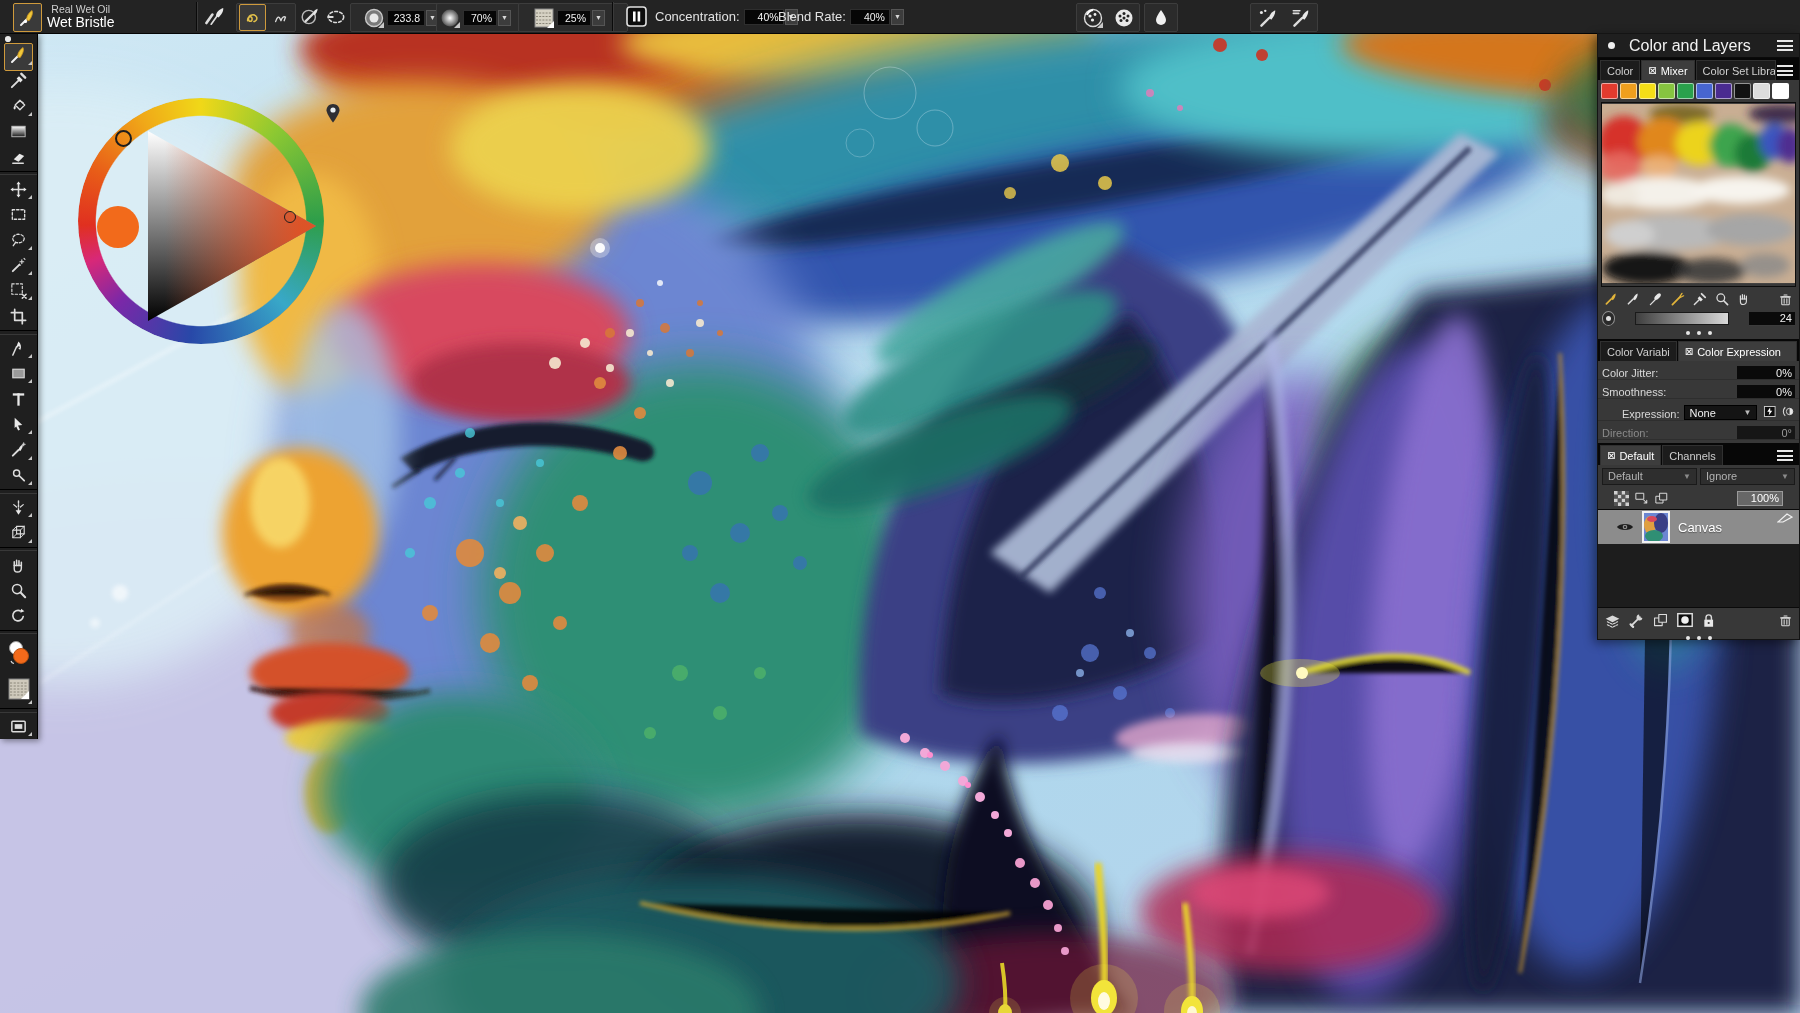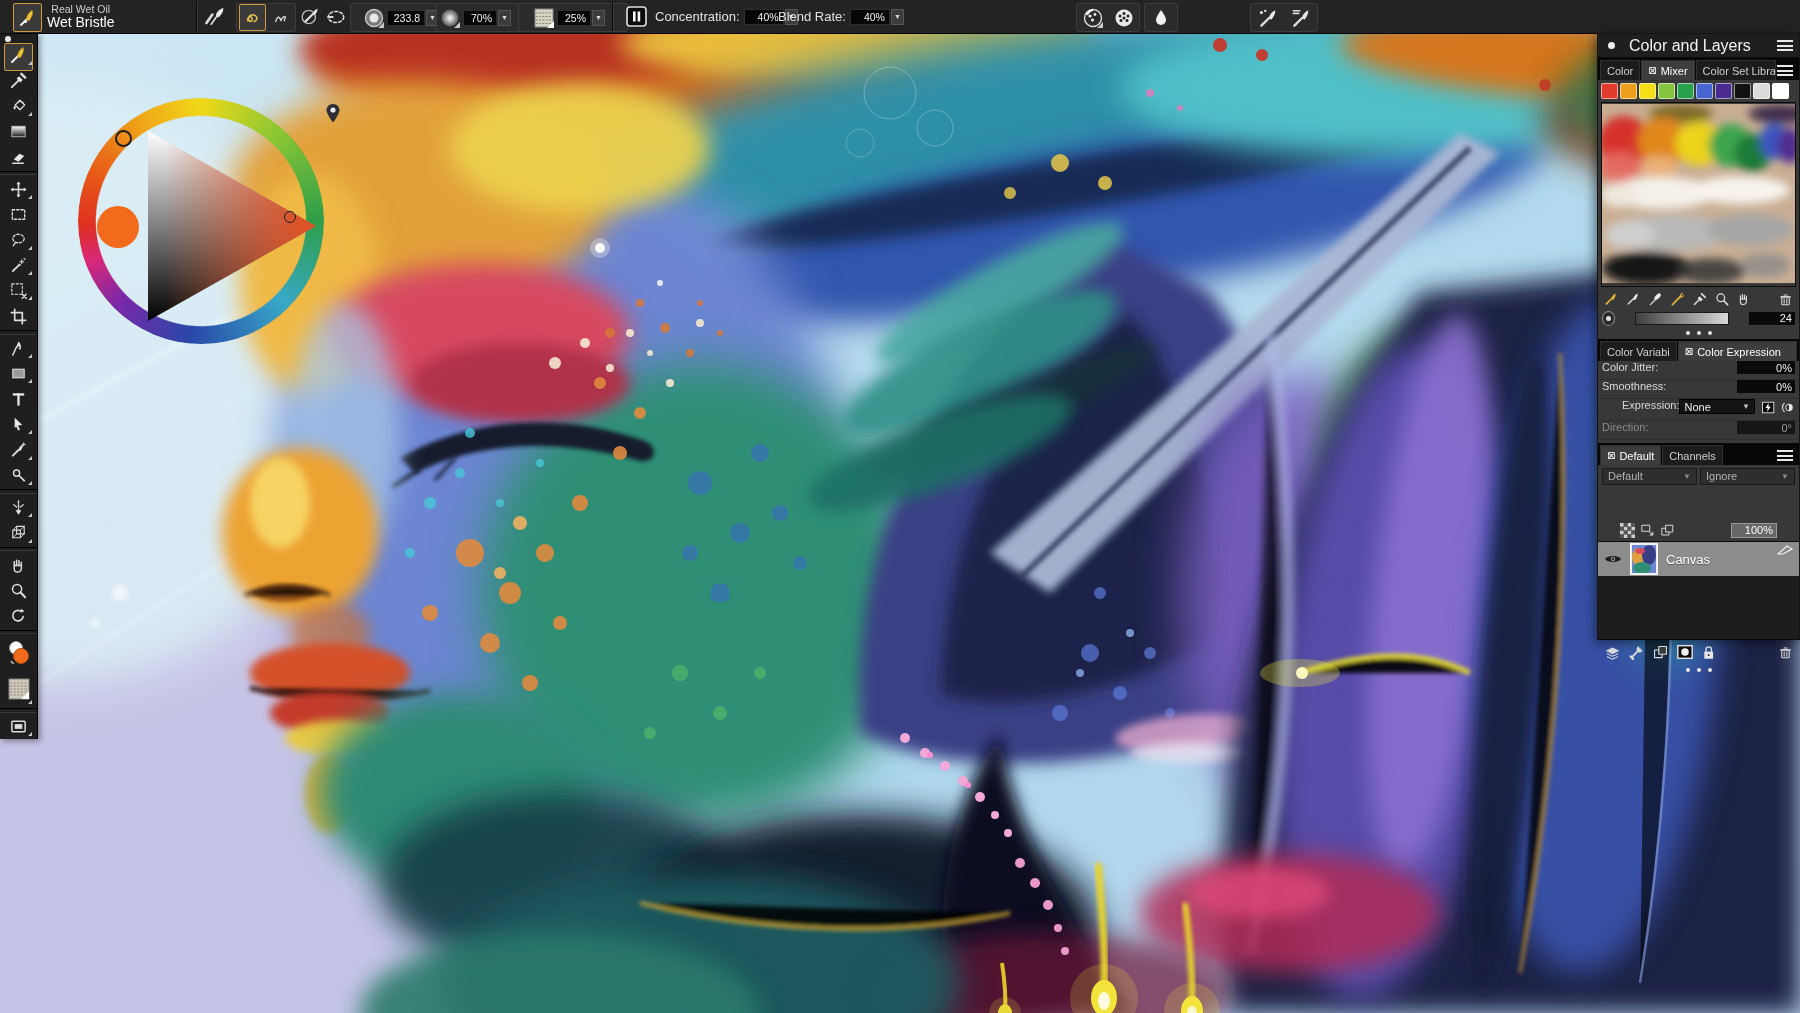--- a/index.html
+++ b/index.html
@@ -73,34 +73,34 @@
   .mtools{height:22px;display:flex;align-items:center;gap:6px;padding:0 6px;}
   .mtools .grow{flex:1;}
   .srow{height:17px;display:flex;align-items:center;padding:0 4px;gap:20px;}
   .sknob{width:13px;height:13px;border-radius:50%;background:#2a2a2a;border:1px solid #909090;display:flex;align-items:center;justify-content:center;}
   .sknob i{width:5px;height:5px;border-radius:50%;background:#e0e0e0;}
   .strack{width:104px;height:11px;background:linear-gradient(90deg,#3f3f3f,#d8d8d8);border:1px solid #1a1a1a;}
   .sval{margin-left:auto;width:52px;height:14px;background:#0a0a0a;border-bottom:1px solid #3c3c3c;color:#f0f0f0;
     display:flex;align-items:center;justify-content:flex-end;padding-right:3px;box-sizing:border-box;}
   .dotsrow{height:12px;display:flex;align-items:center;justify-content:center;gap:7px;}
   .dotsrow i{width:4px;height:4px;border-radius:50%;background:#e8e8e8;}
-  .prow{height:18px;display:flex;align-items:flex-start;padding:0 4px;border-bottom:1px solid #2e2e2e;}
+  .prow{height:18px;display:flex;align-items:flex-end;padding:0 4px;border-bottom:1px solid #2e2e2e;}
   .plab{color:#d8d8d8;}
   .pval{margin-left:auto;width:58px;height:13px;background:#0a0a0a;color:#f0f0f0;display:flex;align-items:center;justify-content:flex-end;padding-right:3px;box-sizing:border-box;}
   .prow.dim .plab{color:#8a8a8a;} .prow.dim .pval{color:#999;background:#161616;}
   .drop{height:15px;background:#141414;border:1px solid #000;color:#f0f0f0;display:flex;align-items:center;padding:0 4px;box-sizing:border-box;}
   .drop .cv{margin-left:auto;color:#bbb;font-size:8px;}
   .drow{height:22px;display:flex;align-items:center;gap:3px;padding:0 4px;}
   .dsel{flex:1;height:17px;background:#2e2e2e;border:1px solid #1a1a1a;color:#b2b2b2;display:flex;align-items:center;padding:0 5px;box-sizing:border-box;}
   .dsel .cv{margin-left:auto;color:#8a8a8a;font-size:8px;}
-  .brow{height:22px;display:flex;align-items:center;gap:5px;padding:0 22px;margin-top:32px;}
+  .brow{height:22px;display:flex;align-items:center;gap:5px;padding:0 16px;}
   .opbox{margin-left:auto;width:46px;height:15px;background:#676767;border:1px solid #9a9a9a;color:#fff;
     display:flex;align-items:center;justify-content:flex-end;padding-right:3px;box-sizing:border-box;}
   #layerlist{height:97px;background:#1d1d1d;border-top:1px solid #0a0a0a;border-bottom:1px solid #0a0a0a;}
-  .lrow{height:34px;background:#8c8c8c;display:flex;align-items:center;position:relative;}
+  .lrow{height:34px;background:#8c8c8c;display:flex;align-items:center;position:relative;padding-left:12px;}
   .lthumb{width:24px;height:28px;border:2px solid #f2f2f2;margin:0 8px 0 2px;background:#5a6fb0;}
   .lname{color:#fff;font-size:13px;text-shadow:0 1px 1px rgba(0,0,0,.4);}
   .leraser{position:absolute;right:6px;top:3px;}
   .eyecell{width:30px;display:flex;justify-content:center;}
   .lbot{height:24px;display:flex;align-items:center;gap:7px;padding:0 6px;}
   .lbot .grow{flex:1;}
 </style>
 </head>
 <body>
 <div id="root">
@@ -844,21 +844,21 @@
         </span>
   </div>
   <div class="prow">
     <span class="plab">Smoothness:</span>
     <span class="pval">
           <span>0%</span>
         </span>
   </div>
   <div class="prow" style="height:21px">
     <span class="plab" style="margin-left:20px">Expression:</span>
-    <span class="drop" style="width:84px;">
+    <span class="drop" style="width:84px;margin-left:5px">
       <span>None</span>
       <span class="cv">▼</span>
     </span>
     <svg width="17" height="17" viewBox="0 0 20 20" style="margin-left:6px">
       <rect x="2" y="3" width="15" height="14" fill="#0e0e0e" stroke="#d0d0d0" stroke-width="1.3"></rect>
       <polygon points="10,4.5 6,10.5 9,10.5 8,15.5 13,9 10.2,9" fill="#fff"></polygon>
     </svg>
     <svg width="17" height="17" viewBox="0 0 20 20" style="margin-left:4px">
       <path d="M6,4 A8,8 0 0 0 6,16" stroke="#d8d8d8" fill="none" stroke-width="1.5"></path>
       <circle cx="12" cy="10" r="4.5" stroke="#d8d8d8" fill="none" stroke-width="1.3"></circle>

